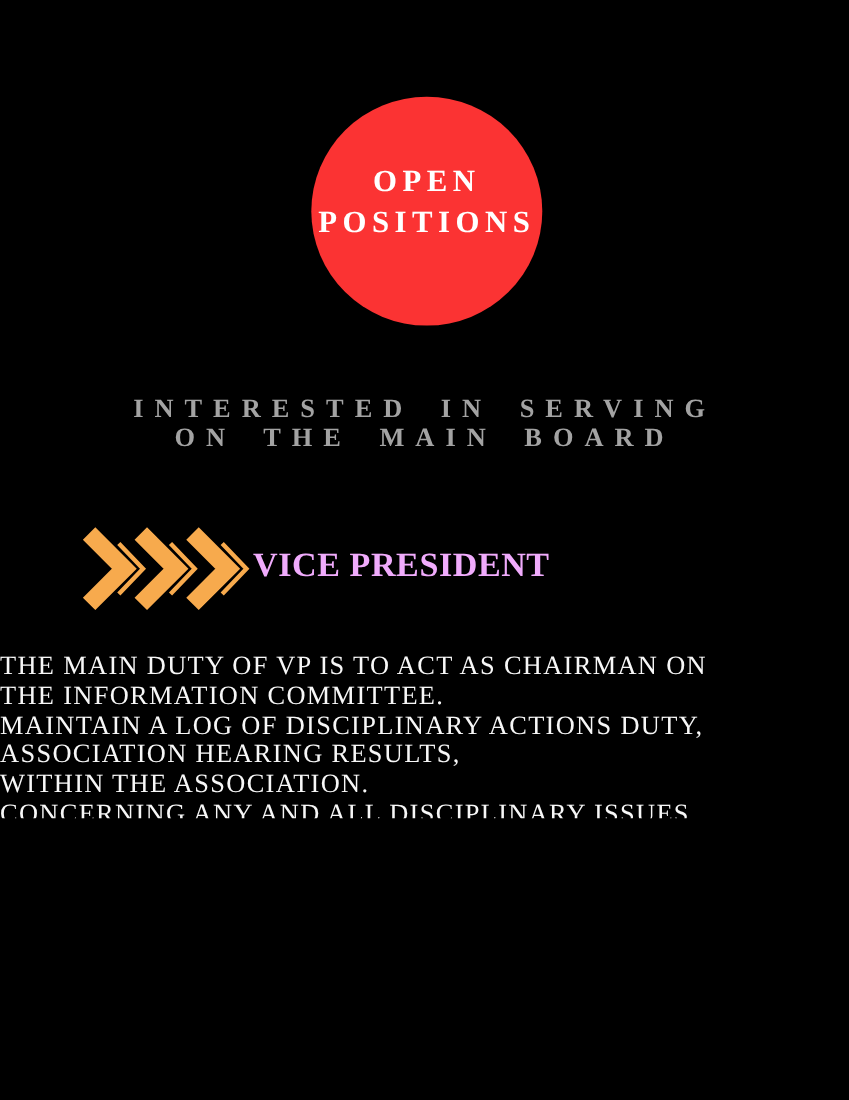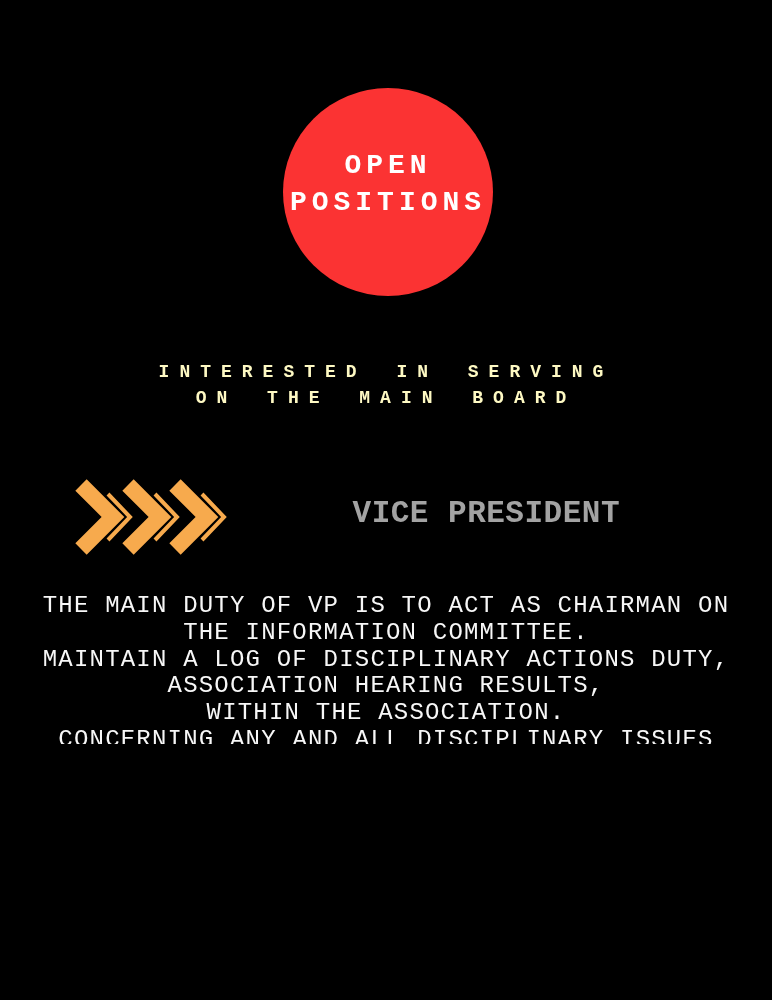--- a/index.html
+++ b/index.html
@@ -6,21 +6,21 @@
     margin: 0;
     padding: 0;
     background: #000000;
   }
   .poster {
     position: relative;
     width: 772px;
     height: 744px;
     background: #000000;
     overflow: hidden;
-    font-family: Liberation Mono, monospace;
+    font-family: Liberation Serif, serif;
   }
 
   
   .badge {
     position: absolute;
     left: 283px;
     top: 88px;
     width: 210px;
     height: 208px;
     border-radius: 50%;
@@ -44,22 +44,22 @@
 
   
   .heading {
     position: absolute;
     top: 360px;
     left: 0;
     width: 772px;
     text-align: center;
   }
   .heading-line {
-    color: #fef9c3;
-    font-size: 18px;
+    color: #a3a3a3;
+    font-size: 24px;
     font-weight: 700;
     letter-spacing: 10px;
     word-spacing: 9px;
     line-height: 25.5px;
     white-space: nowrap;
   }
 
   
   .chevrons {
     position: absolute;
@@ -67,35 +67,34 @@
     top: 477px;
     width: 160px;
     height: 78px;
     color: #F7AA4D;
   }
   .position-title {
     position: absolute;
     left: 230px;
     top: 496px;
     width: 390px;
-    text-align: right;
-    color: #a3a3a3;
+    text-align: left;
+    color: #f0abfc;
     font-size: 31px;
     font-weight: 800;
     letter-spacing: 0.5px;
     white-space: nowrap;
   }
 
   
   .body-text {
     position: absolute;
     top: 593px;
     left: 0;
     width: 772px;
-    text-align: center;
   }
   .body-line {
     color: #F7F7F7;
     font-size: 24px;
     font-weight: 400;
     letter-spacing: 1.2px;
     line-height: 26.8px;
     white-space: nowrap;
   }
 </style>

